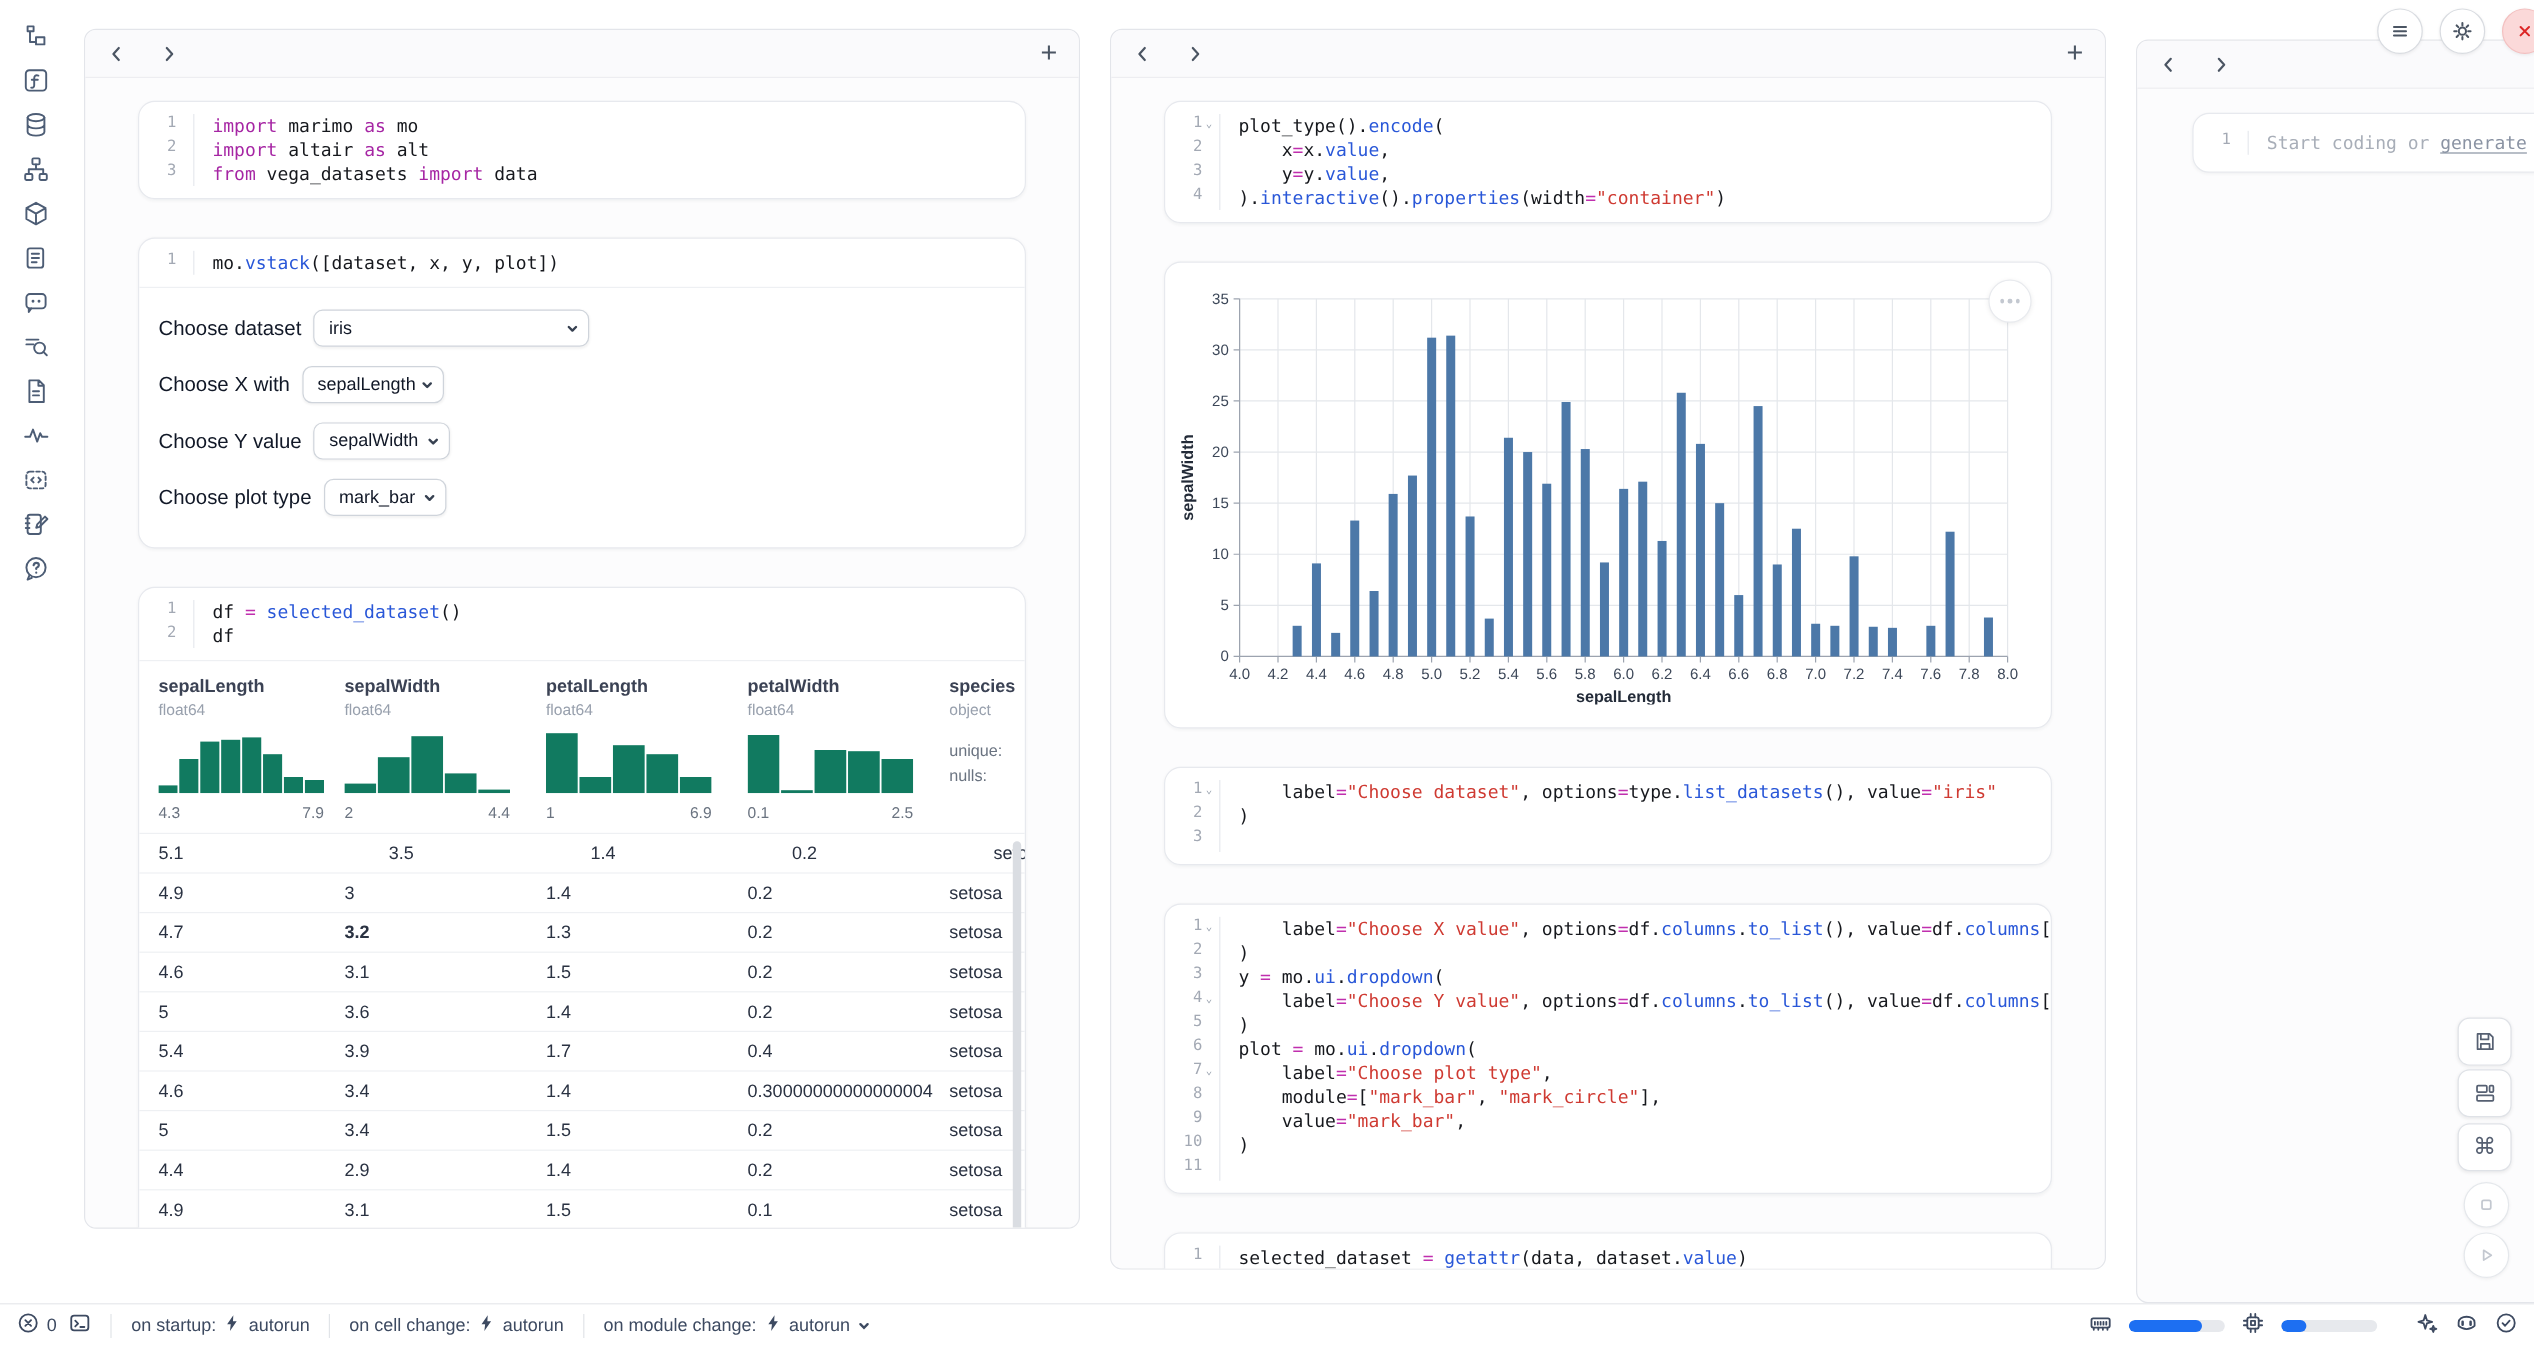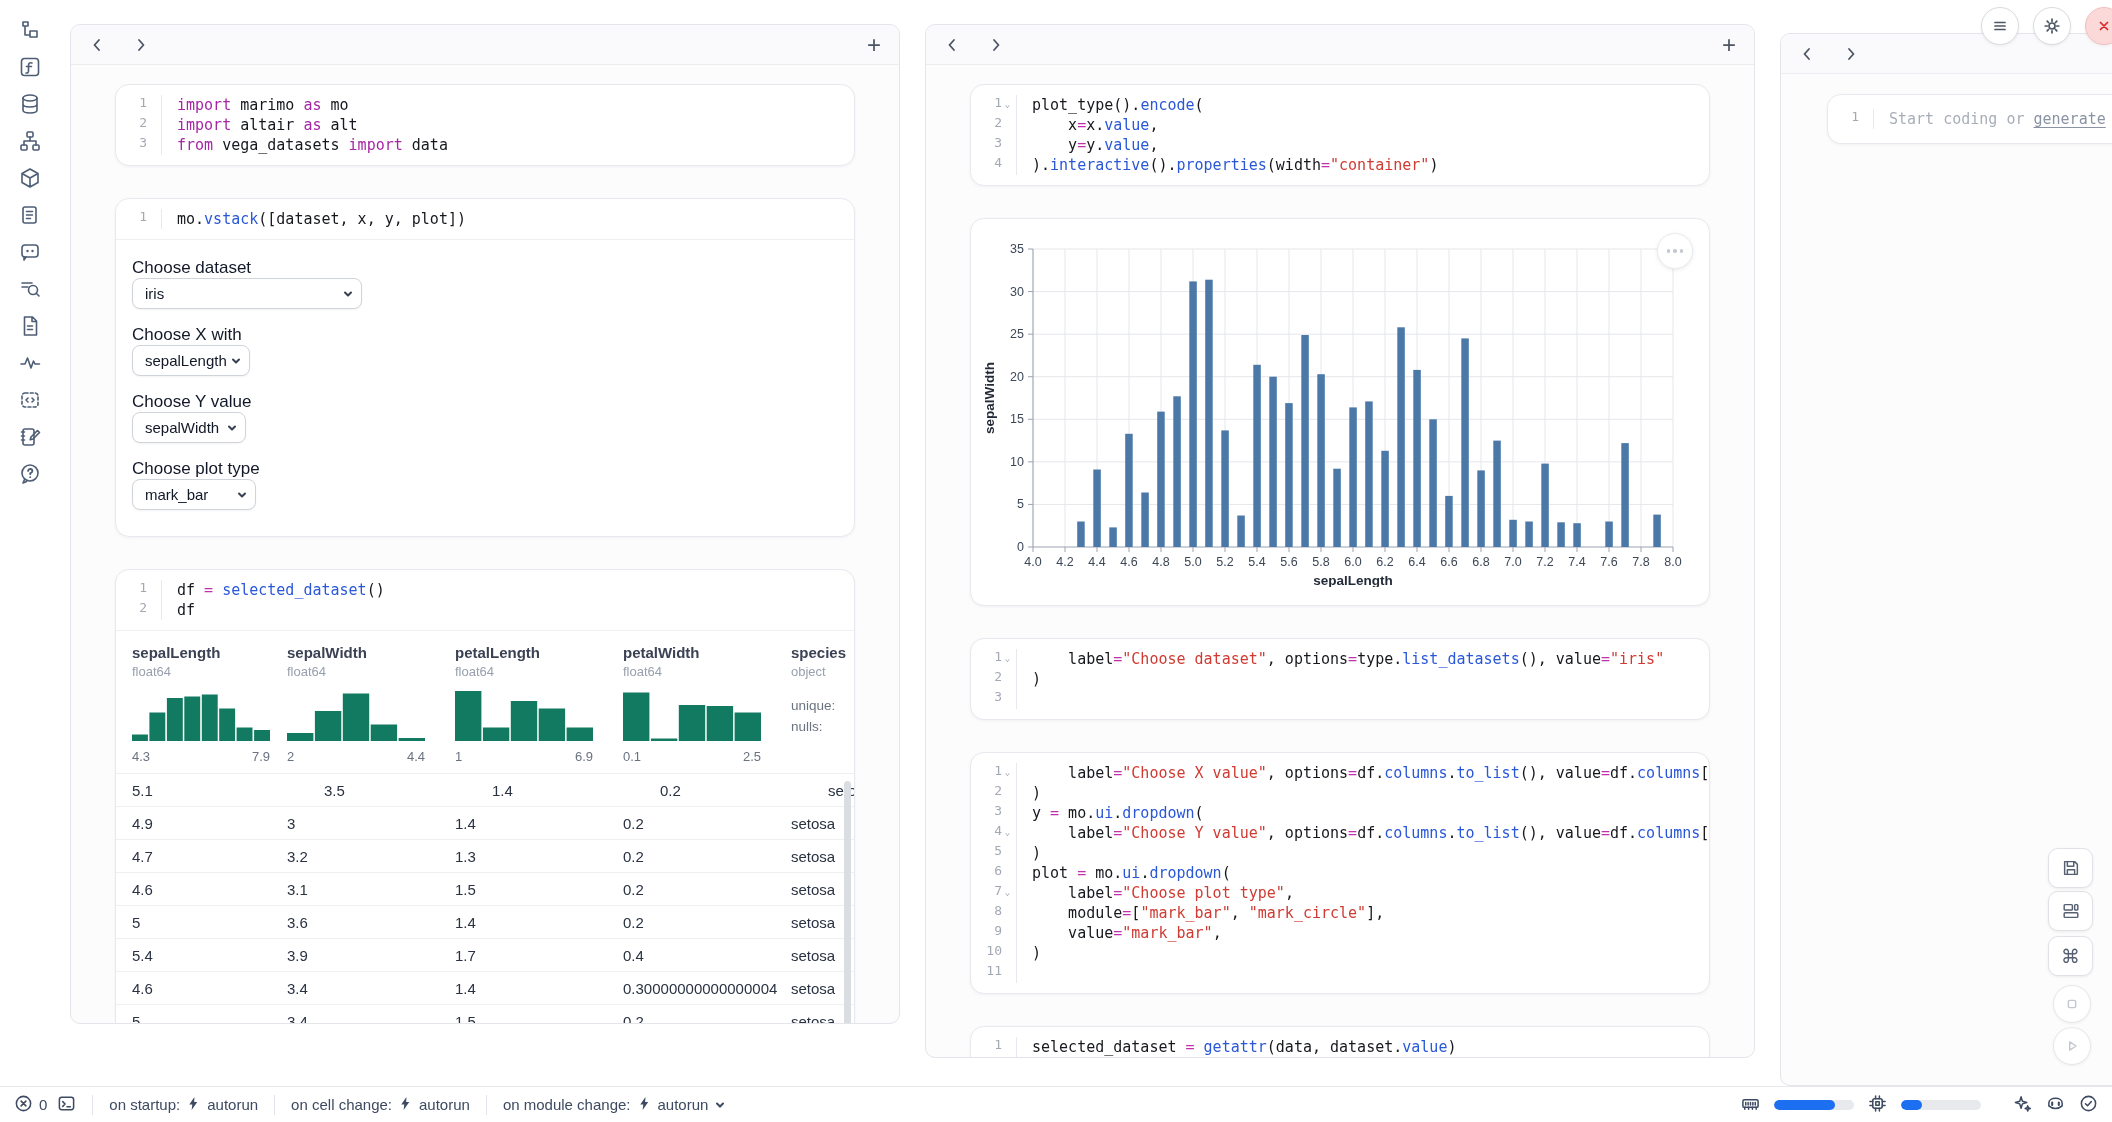--- a/index.html
+++ b/index.html
@@ -35,21 +35,21 @@
   .code-lines { padding-left:15px; font-family:"DejaVu Sans Mono", monospace; font-size:15px; }
   .cl { height:20px; line-height:20px; white-space:pre; color:#16181d; }
   .tok-k { color:#a626a4; } .tok-f { color:#2957d8; } .tok-s { color:#cf3a32; }
   .tok-o { color:#c02fae; } .tok-n { color:#2957d8; } .tok-t { color:#16181d; }
   .tok-p { color:#a8aeb8; } .tok-u { color:#8a93a3; text-decoration:underline; text-underline-offset:3px; }
 
   .output { border-top:1px solid #eef0f3; }
 
   
   .controls { padding:16px 16px 26px 16px; }
-  .ctrl-row { display:flex; align-items:flex-start; margin-top:16px;flex-direction:column; }
+  .ctrl-row { display:flex; align-items:center; margin-top:16px; }
   .ctrl-row:first-child { margin-top:2px; }
   .ctrl-label { font-size:17px; color:#111827; margin-right:10px; }
   .select-box { position:relative; display:inline-flex; align-items:center; height:31px;
     border:1px solid #cfd4db; border-radius:8px; background:#fff; padding:0 26px 0 12px;
     font-size:15px; color:#111827; box-shadow:0 1px 2px rgba(0,0,0,.05); cursor:pointer; }
   .select-box svg { position:absolute; right:7px; width:12px; height:12px; stroke:#374151; fill:none; stroke-width:2; stroke-linecap:round; stroke-linejoin:round; }
 
   
   .table-output { position:relative; }
   .tbl-header { display:flex; padding:13px 0 9px 16px; }
@@ -232,21 +232,21 @@
             <span class="ctrl-label">Choose Y value</span>
             <span class="select-box" style="width: 114px;">
               <span>sepalWidth</span>
               <svg viewBox="0 0 12 12">
                 <path d="M3 4.5l3 3 3-3"></path>
               </svg>
             </span>
           </div>
           <div class="ctrl-row">
             <span class="ctrl-label">Choose plot type</span>
-            <span class="select-box" style="width: 124px;">
+            <span class="select-box" style="width: 102px;">
               <span>mark_bar</span>
               <svg viewBox="0 0 12 12">
                 <path d="M3 4.5l3 3 3-3"></path>
               </svg>
             </span>
           </div>
         </div>
     </div>
     <div class="cell-card">
       <div class="code-area">
@@ -346,21 +346,21 @@
             </div>
             <div class="tbl-row">
               <div class="td" style="width: 155px;">4.9</div>
               <div class="td" style="width: 168px;">3</div>
               <div class="td" style="width: 168px;">1.4</div>
               <div class="td" style="width: 168px;">0.2</div>
               <div class="td" style="width: 200px;">setosa</div>
             </div>
             <div class="tbl-row">
               <div class="td" style="width: 155px;">4.7</div>
-              <div class="td" style="width: 168px;">3.2</div>
+              <div class="td" style="width: 168px; font-weight: bold;">3.2</div>
               <div class="td" style="width: 168px;">1.3</div>
               <div class="td" style="width: 168px;">0.2</div>
               <div class="td" style="width: 200px;">setosa</div>
             </div>
             <div class="tbl-row">
               <div class="td" style="width: 155px;">4.6</div>
               <div class="td" style="width: 168px;">3.1</div>
               <div class="td" style="width: 168px;">1.5</div>
               <div class="td" style="width: 168px;">0.2</div>
               <div class="td" style="width: 200px;">setosa</div>

